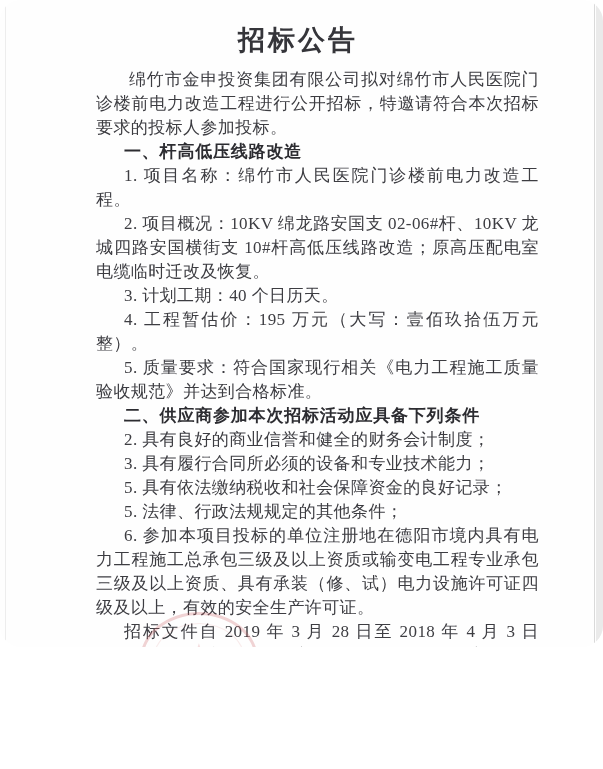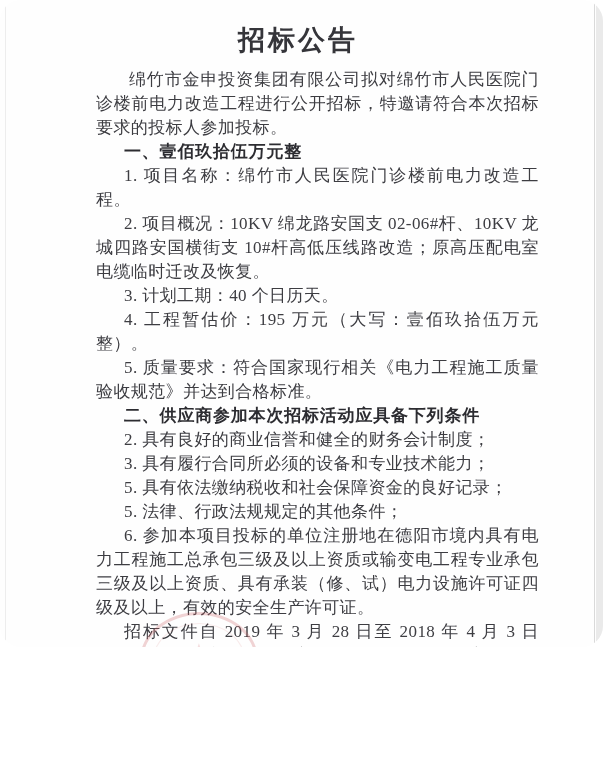--- a/index.html
+++ b/index.html
@@ -95,21 +95,21 @@
 </head>
 <body>
 
 <div class="screenshot">
 
   <h1 class="doc-title">招标公告</h1>
 
   <div class="content">
     <p class="para">绵竹市金申投资集团有限公司拟对绵竹市人民医院门诊楼前电力改造工程进行公开招标，特邀请符合本次招标要求的投标人参加投标。</p>
 
-    <p class="heading">一、壹佰玖拾伍万元整</p>
+    <p class="heading">一、杆高低压线路改造</p>
     <p class="item">1. 项目名称：绵竹市人民医院门诊楼前电力改造工程。</p>
     <p class="item">2. 项目概况：10KV 绵龙路安国支 02-06#杆、10KV 龙城四路安国横街支 10#杆高低压线路改造；原高压配电室电缆临时迁改及恢复。</p>
     <p class="item">3. 计划工期：40 个日历天。</p>
     <p class="item">4. 工程暂估价：195 万元（大写：壹佰玖拾伍万元整）。</p>
     <p class="item">5. 质量要求：符合国家现行相关《电力工程施工质量验收规范》并达到合格标准。</p>
 
     <p class="heading">二、供应商参加本次招标活动应具备下列条件</p>
     <p class="item">2. 具有良好的商业信誉和健全的财务会计制度；</p>
     <p class="item">3. 具有履行合同所必须的设备和专业技术能力；</p>
     <p class="item">5. 具有依法缴纳税收和社会保障资金的良好记录；</p>

